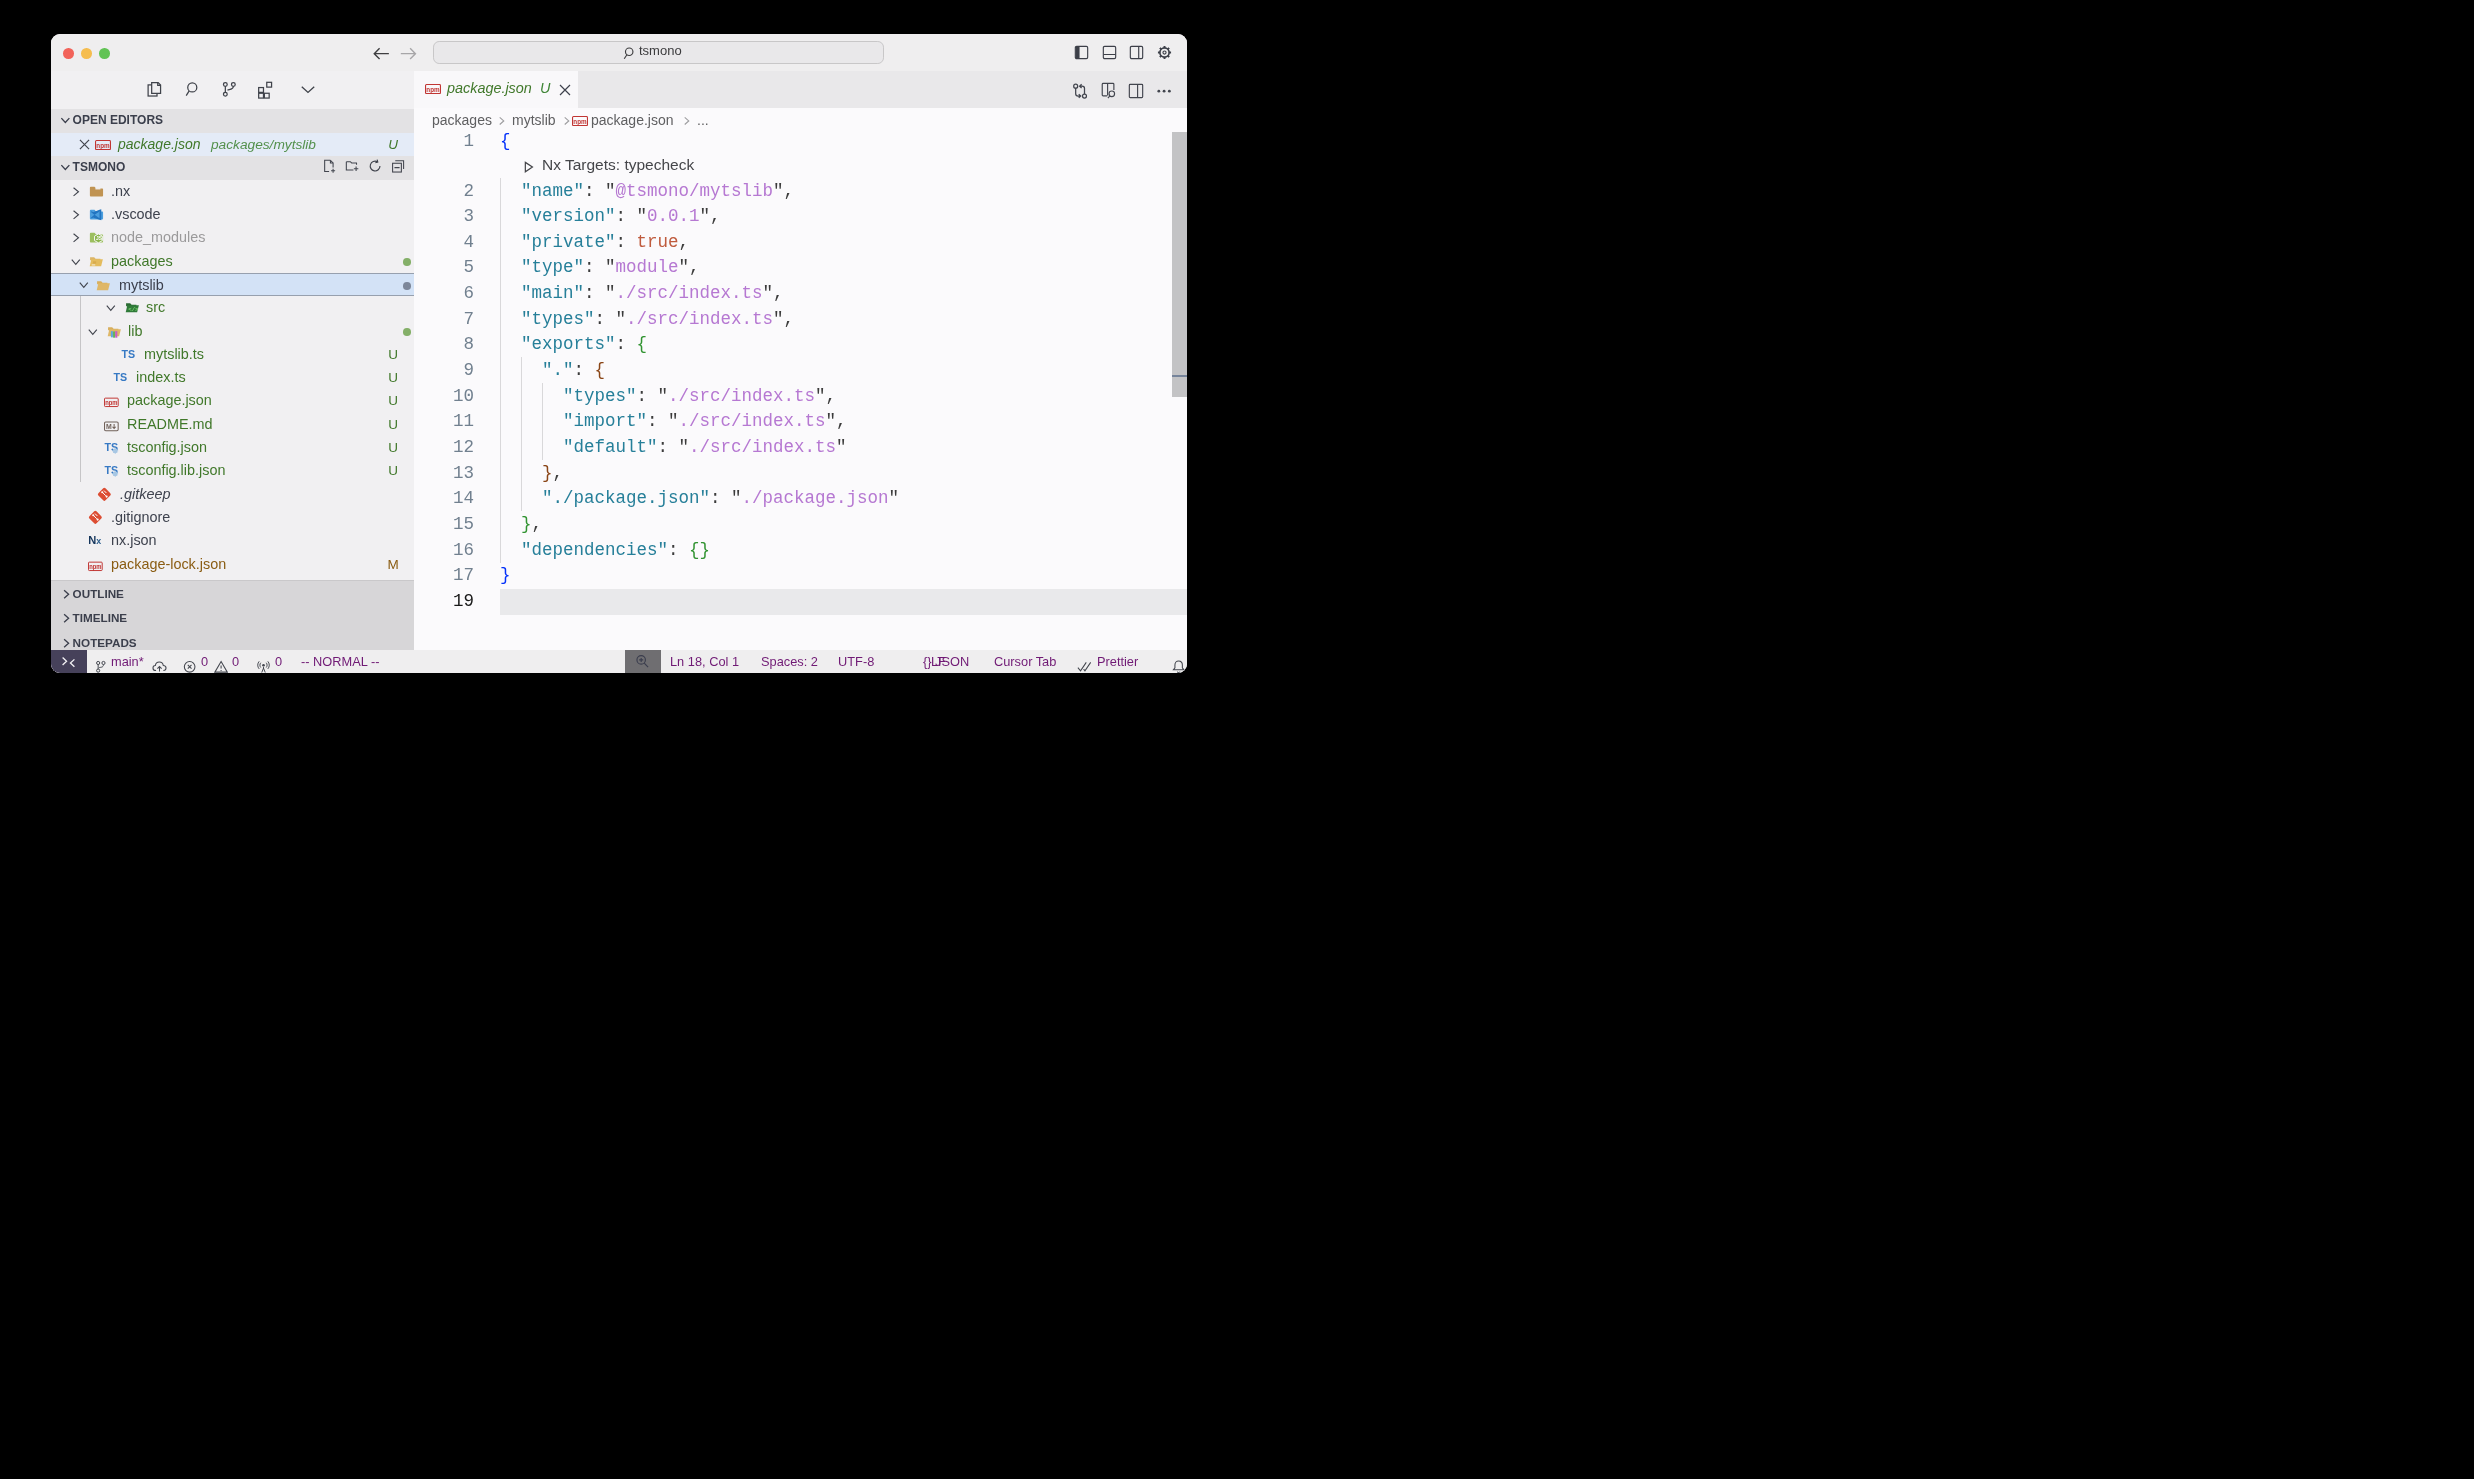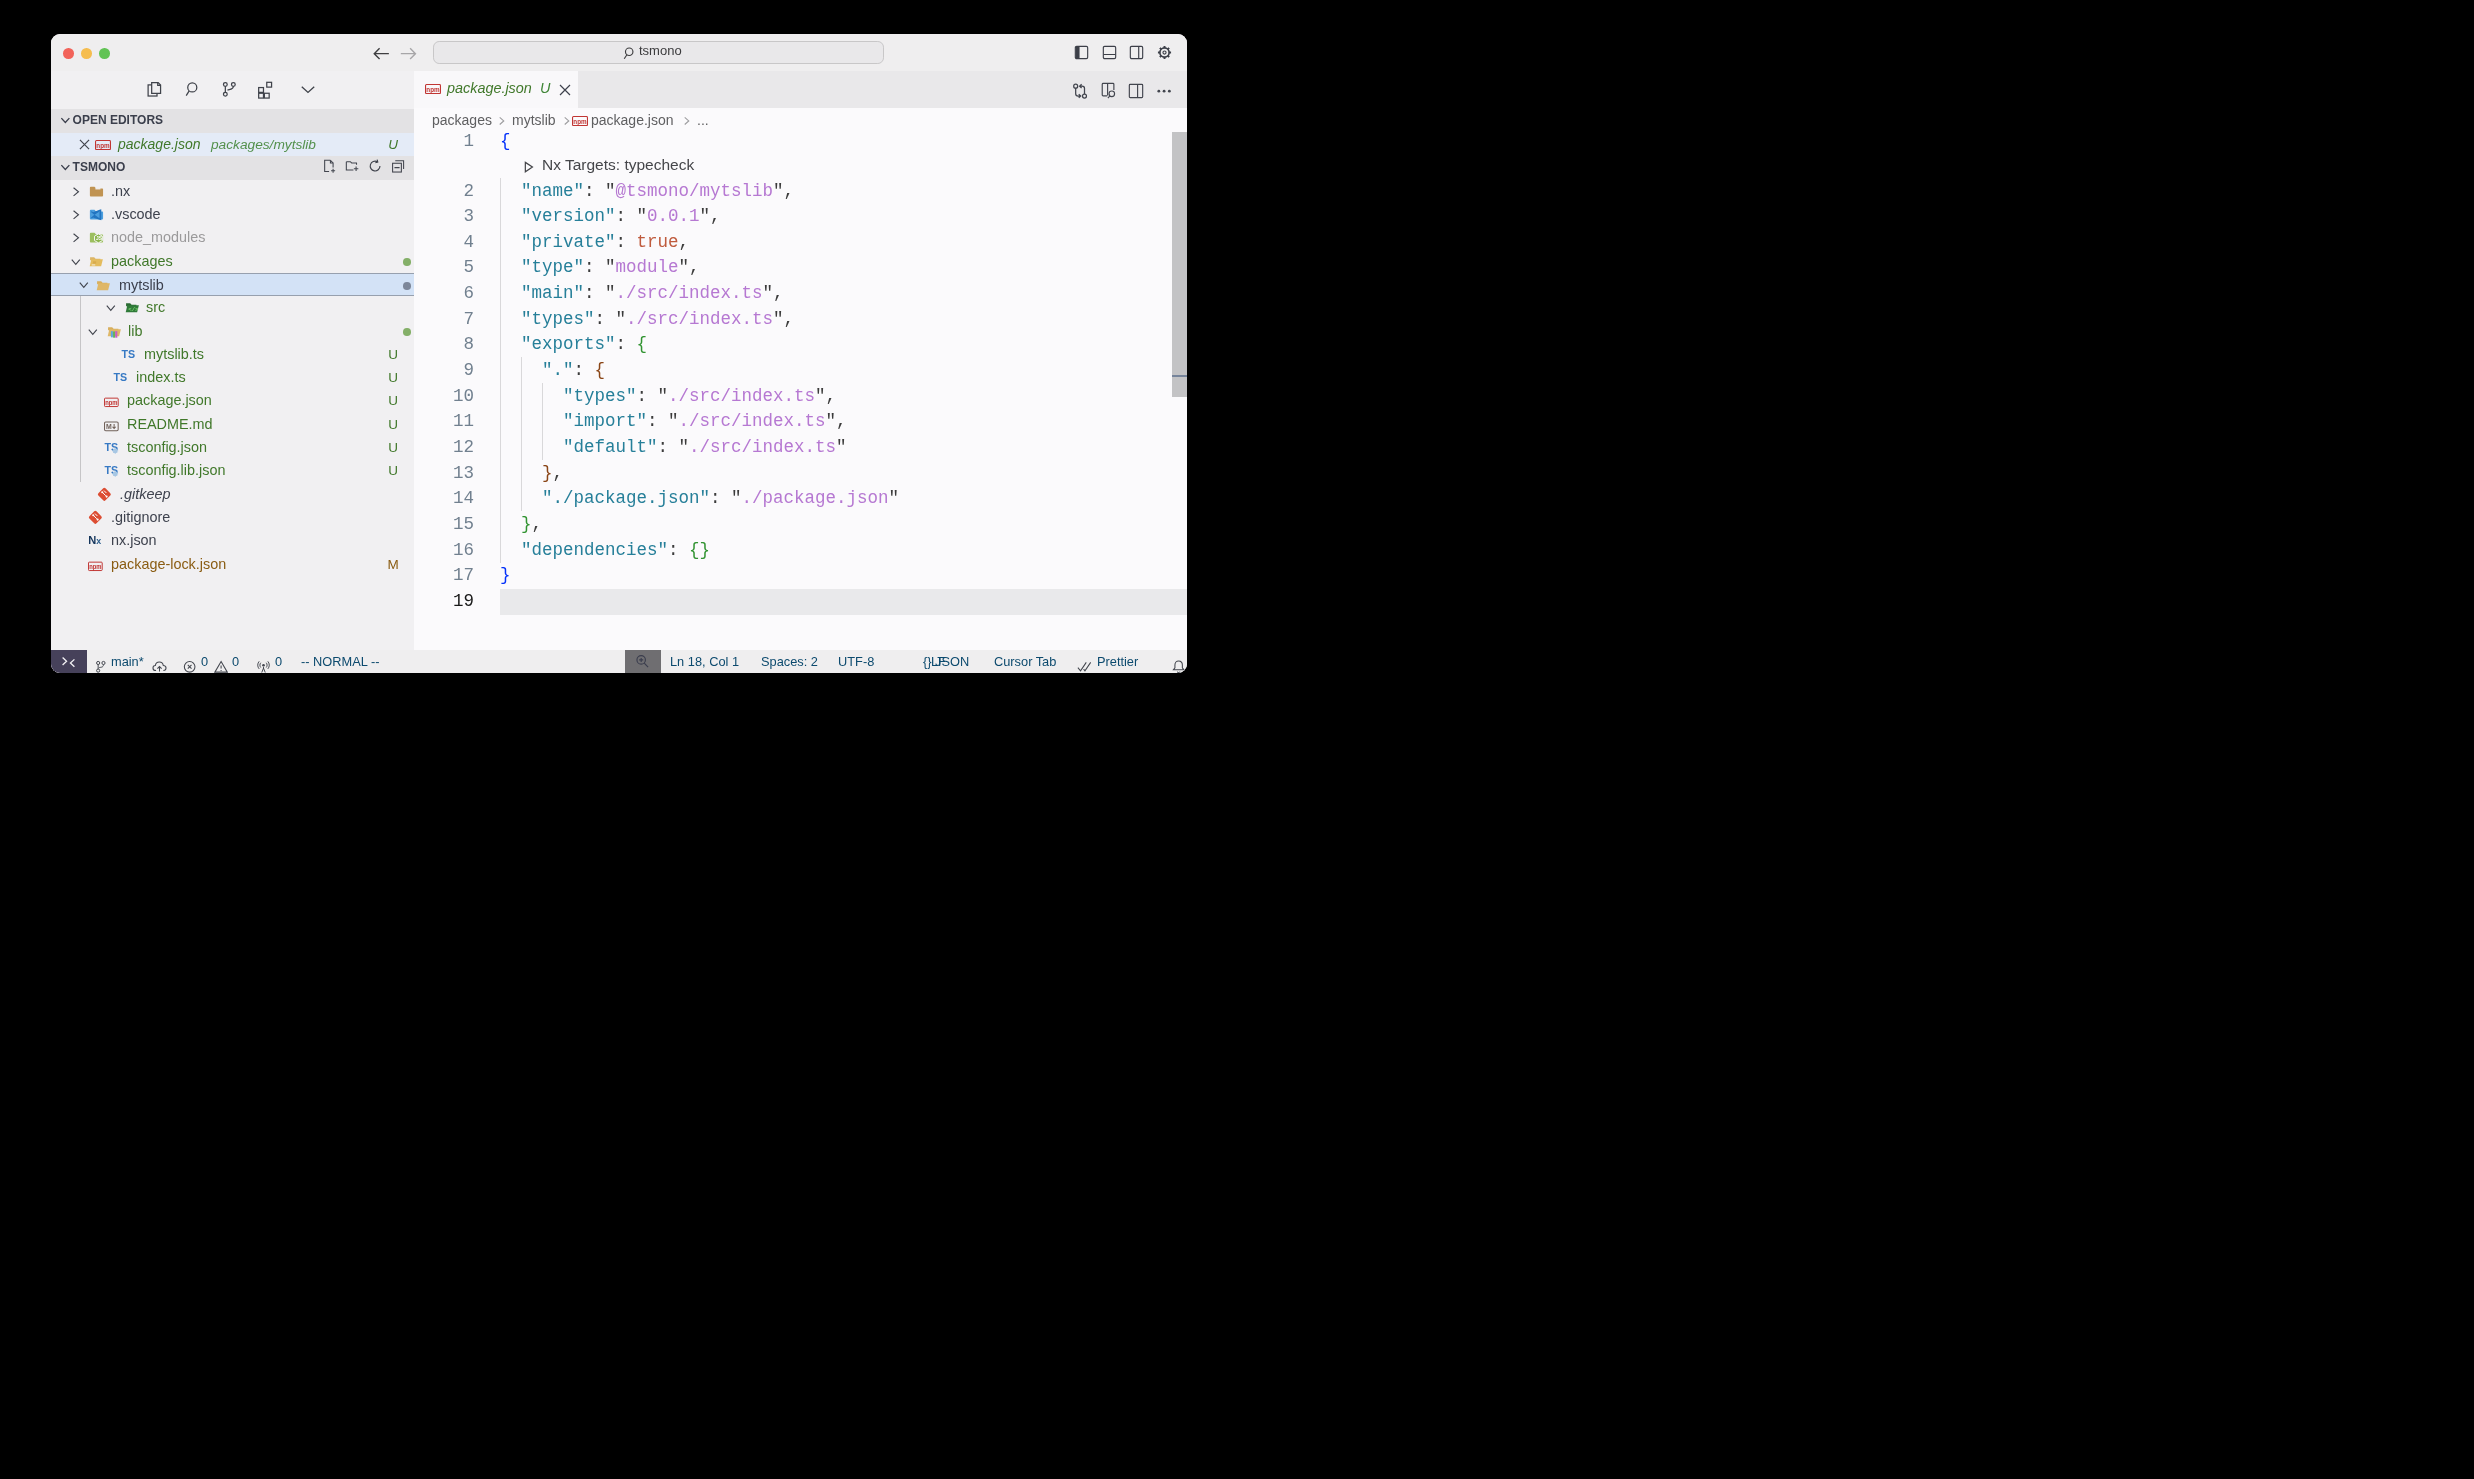--- a/index.html
+++ b/index.html
@@ -45,21 +45,21 @@
   .tk-key { color:#267f99; }
   .tk-str { color:#b678d2; }
   .tk-pun { color:#3b3b3b; }
   .tk-true { color:#bf5b3d; }
   .tk-b1 { color:#0431fa; }
   .tk-b2 { color:#319331; }
   .tk-b3 { color:#8a4516; }
   .iguide { position:absolute; width:0.9px; background:#d9d8da; }
   
   #statusbar { position:absolute; left:0; top:616px; width:100%; height:23.6px; background:#efeeef;
-     font-size:12.8px; color:#0c4a6e; }
+     font-size:12.8px; color:#701a75; }
   .sitem { position:absolute; top:0; height:23.6px; line-height:23.6px; white-space:nowrap; }
   svg { display:block; }
 </style>
 </head>
 <body>
 <div id="win">
 
   <div id="titlebar">
     <div class="tl" style="left:12.4px; background:#f2635a;"></div>
     <div class="tl" style="left:30px; background:#f5bd4f;"></div>
@@ -340,20 +340,40 @@
         </svg>
       <span class="abs" style="left:60px;">nx.json</span>
     </div>
     <div class="treerow" style="top:482px;">
       <svg class="ficon" style="left:37px; top:6.2px;font-size:16.2px" width="16" height="10.2" viewBox="0 0 18 11.5">
           <rect x="0.6" y="0.6" width="16.8" height="10.3" rx="1" fill="none" stroke="#c13533" stroke-width="1.2"></rect>
           <text x="1.5" y="8.8" font-size="8.3" font-weight="700" fill="#c13533" font-family="Liberation Sans" textLength="15" lengthAdjust="spacingAndGlyphs">npm</text>
         </svg>
       <span class="abs brown" style="left:60px;">package-lock.json</span>
       <span class="badge brown">M</span>
+    </div>
+  </div>
+  <div id="panes">
+    <div class="panehdr" style="top:0.9px; line-height:23.5px;">
+      <svg class="abs" style="left:9.8px; top:6.7px;" width="10.7" height="10.7" viewBox="0 0 12 12" fill="none" stroke="#3b3f4c" stroke-width="1.5">
+          <path d="M 3.5 1.5 L 8.5 6 L 3.5 10.5"></path>
+        </svg>
+      <span style="position:absolute; left:21.6px;">OUTLINE</span>
+    </div>
+    <div class="panehdr" style="top:25px; line-height:23.5px;">
+      <svg class="abs" style="left:9.8px; top:6.7px;" width="10.7" height="10.7" viewBox="0 0 12 12" fill="none" stroke="#3b3f4c" stroke-width="1.5">
+          <path d="M 3.5 1.5 L 8.5 6 L 3.5 10.5"></path>
+        </svg>
+      <span style="position:absolute; left:21.6px;">TIMELINE</span>
+    </div>
+    <div class="panehdr" style="top:50px; line-height:23.5px;">
+      <svg class="abs" style="left:9.8px; top:6.7px;" width="10.7" height="10.7" viewBox="0 0 12 12" fill="none" stroke="#3b3f4c" stroke-width="1.5">
+          <path d="M 3.5 1.5 L 8.5 6 L 3.5 10.5"></path>
+        </svg>
+      <span style="position:absolute; left:21.6px;">NOTEPADS</span>
     </div>
   </div>
 
   <div id="editor">
     <div id="tabstrip">
       <div id="tab1">
         <svg class="abs" style="left:11px; top:13.3px;" width="16" height="10.2" viewBox="0 0 18 11.5">
             <rect x="0.6" y="0.6" width="16.8" height="10.3" rx="1" fill="none" stroke="#c13533" stroke-width="1.2"></rect>
             <text x="1.5" y="8.8" font-size="8.3" font-weight="700" fill="#c13533" font-family="Liberation Sans" textLength="15" lengthAdjust="spacingAndGlyphs">npm</text>
           </svg>

